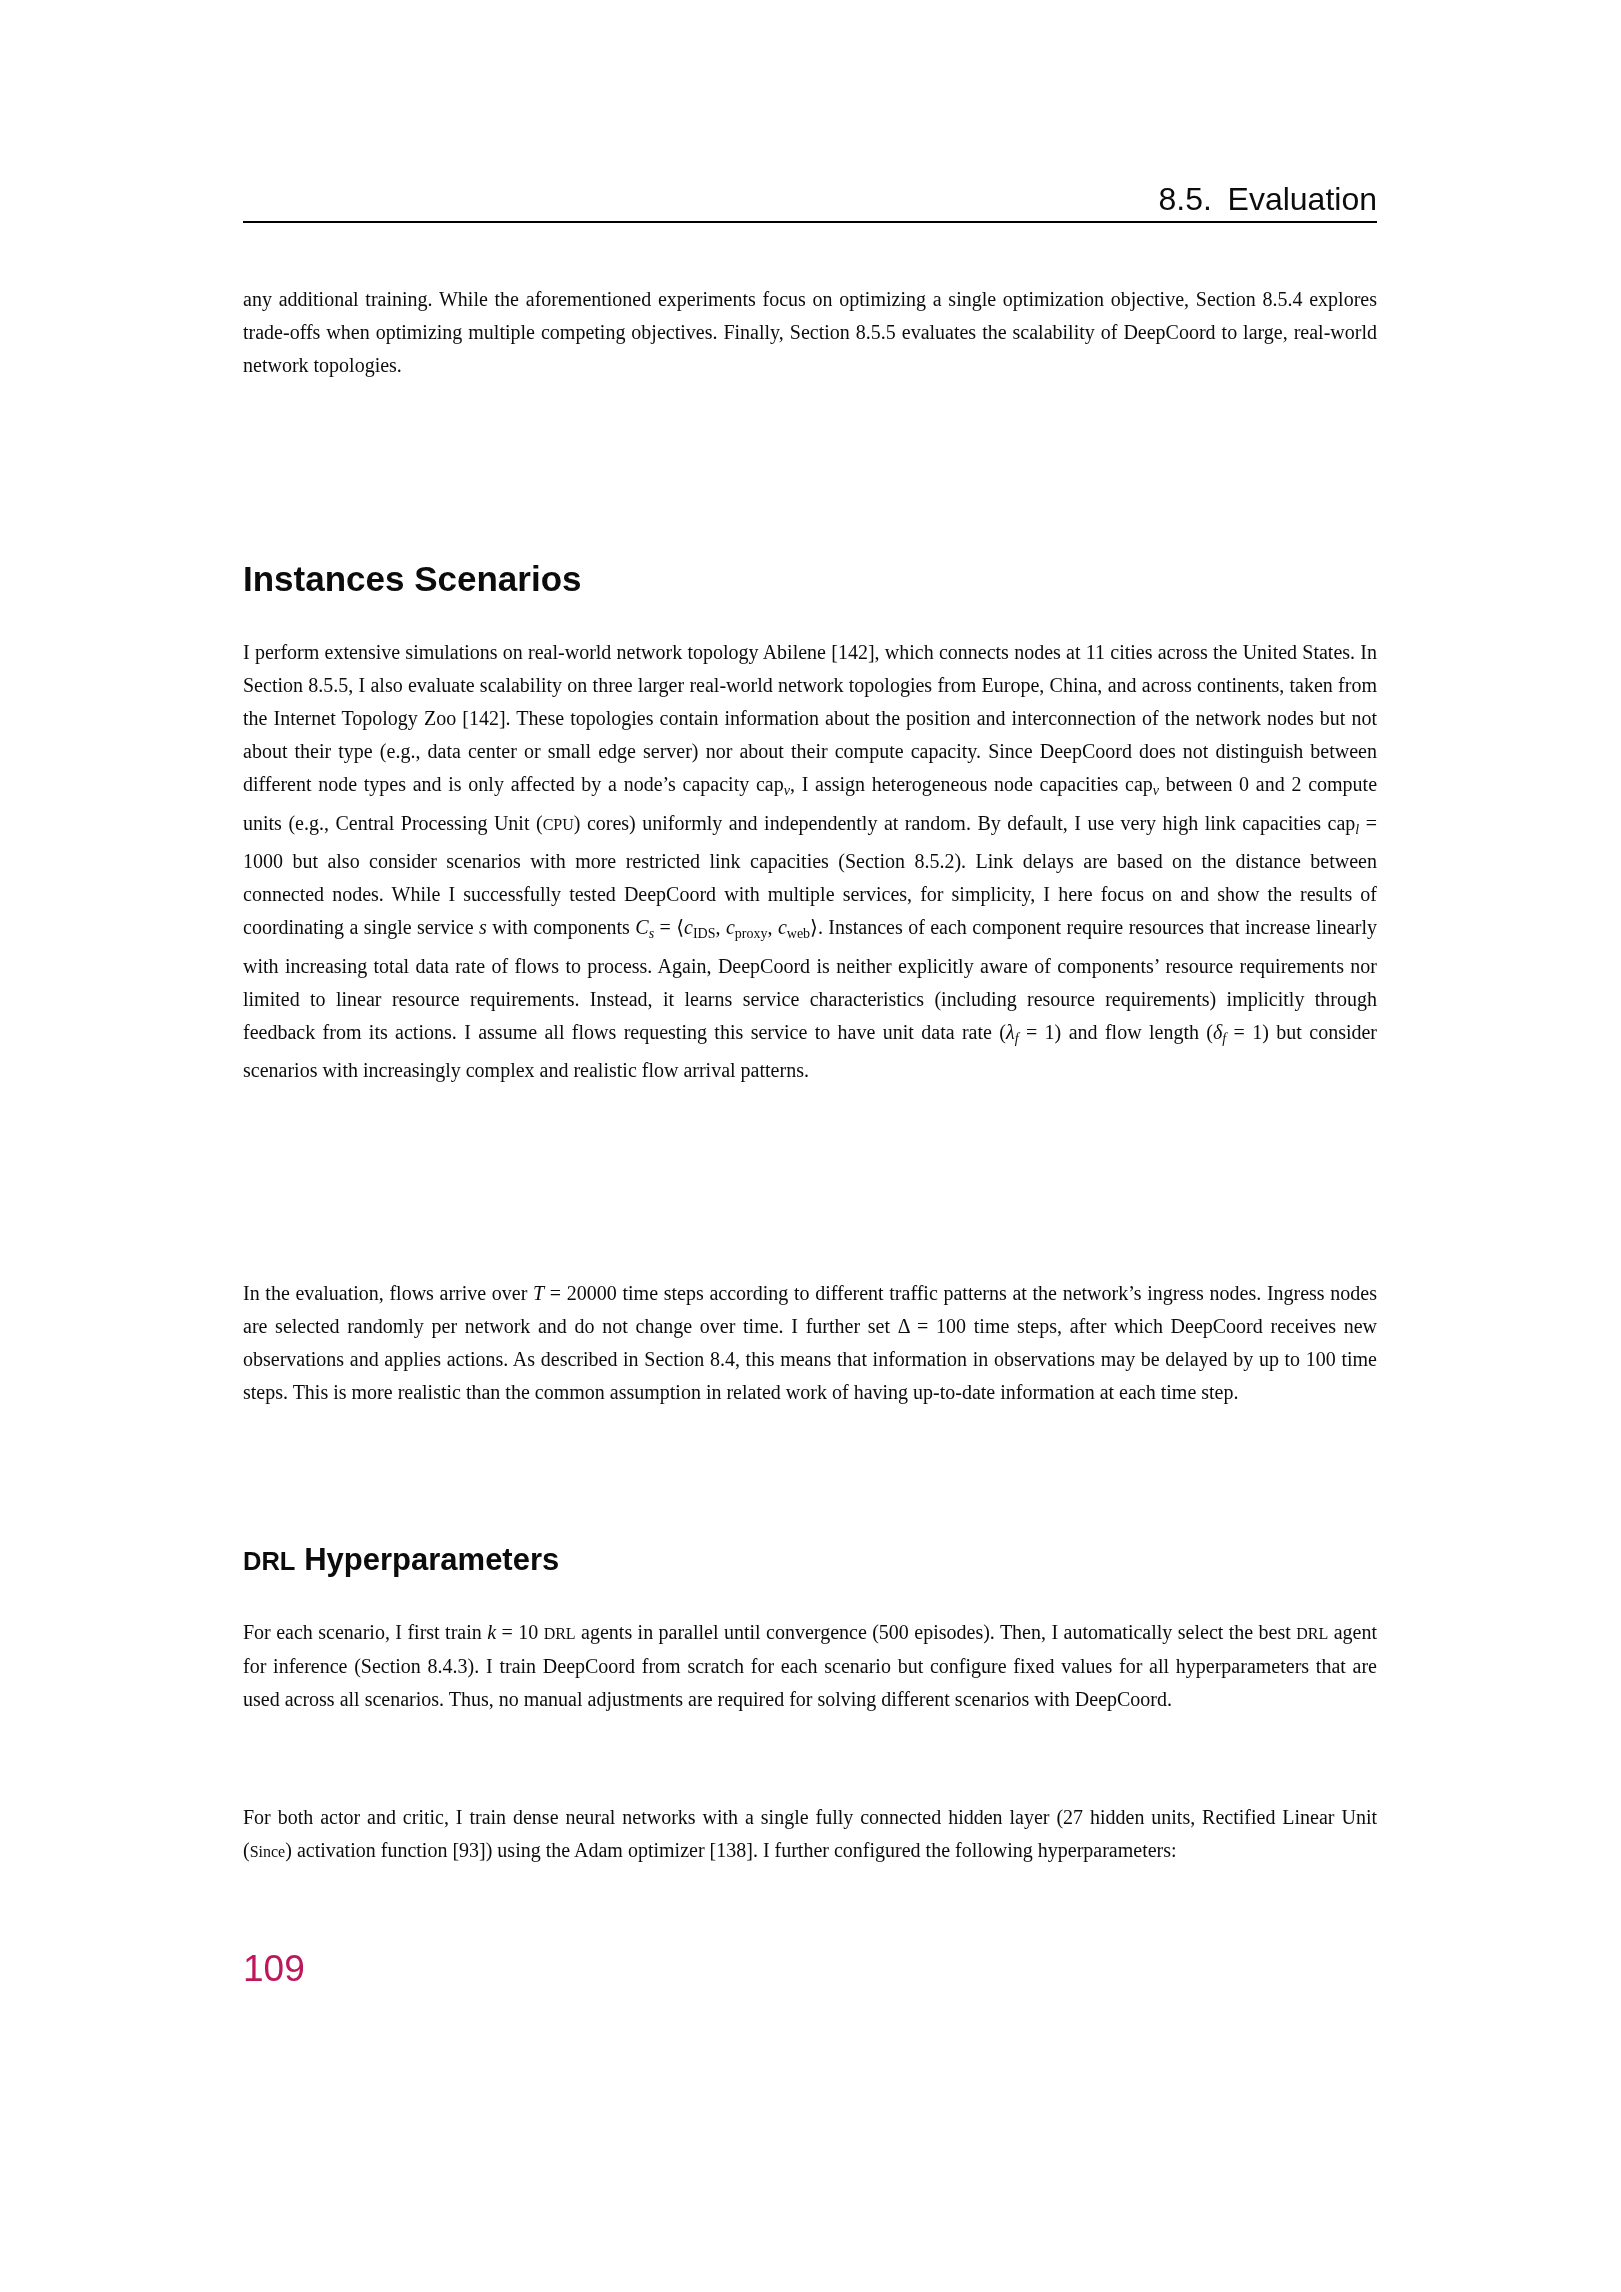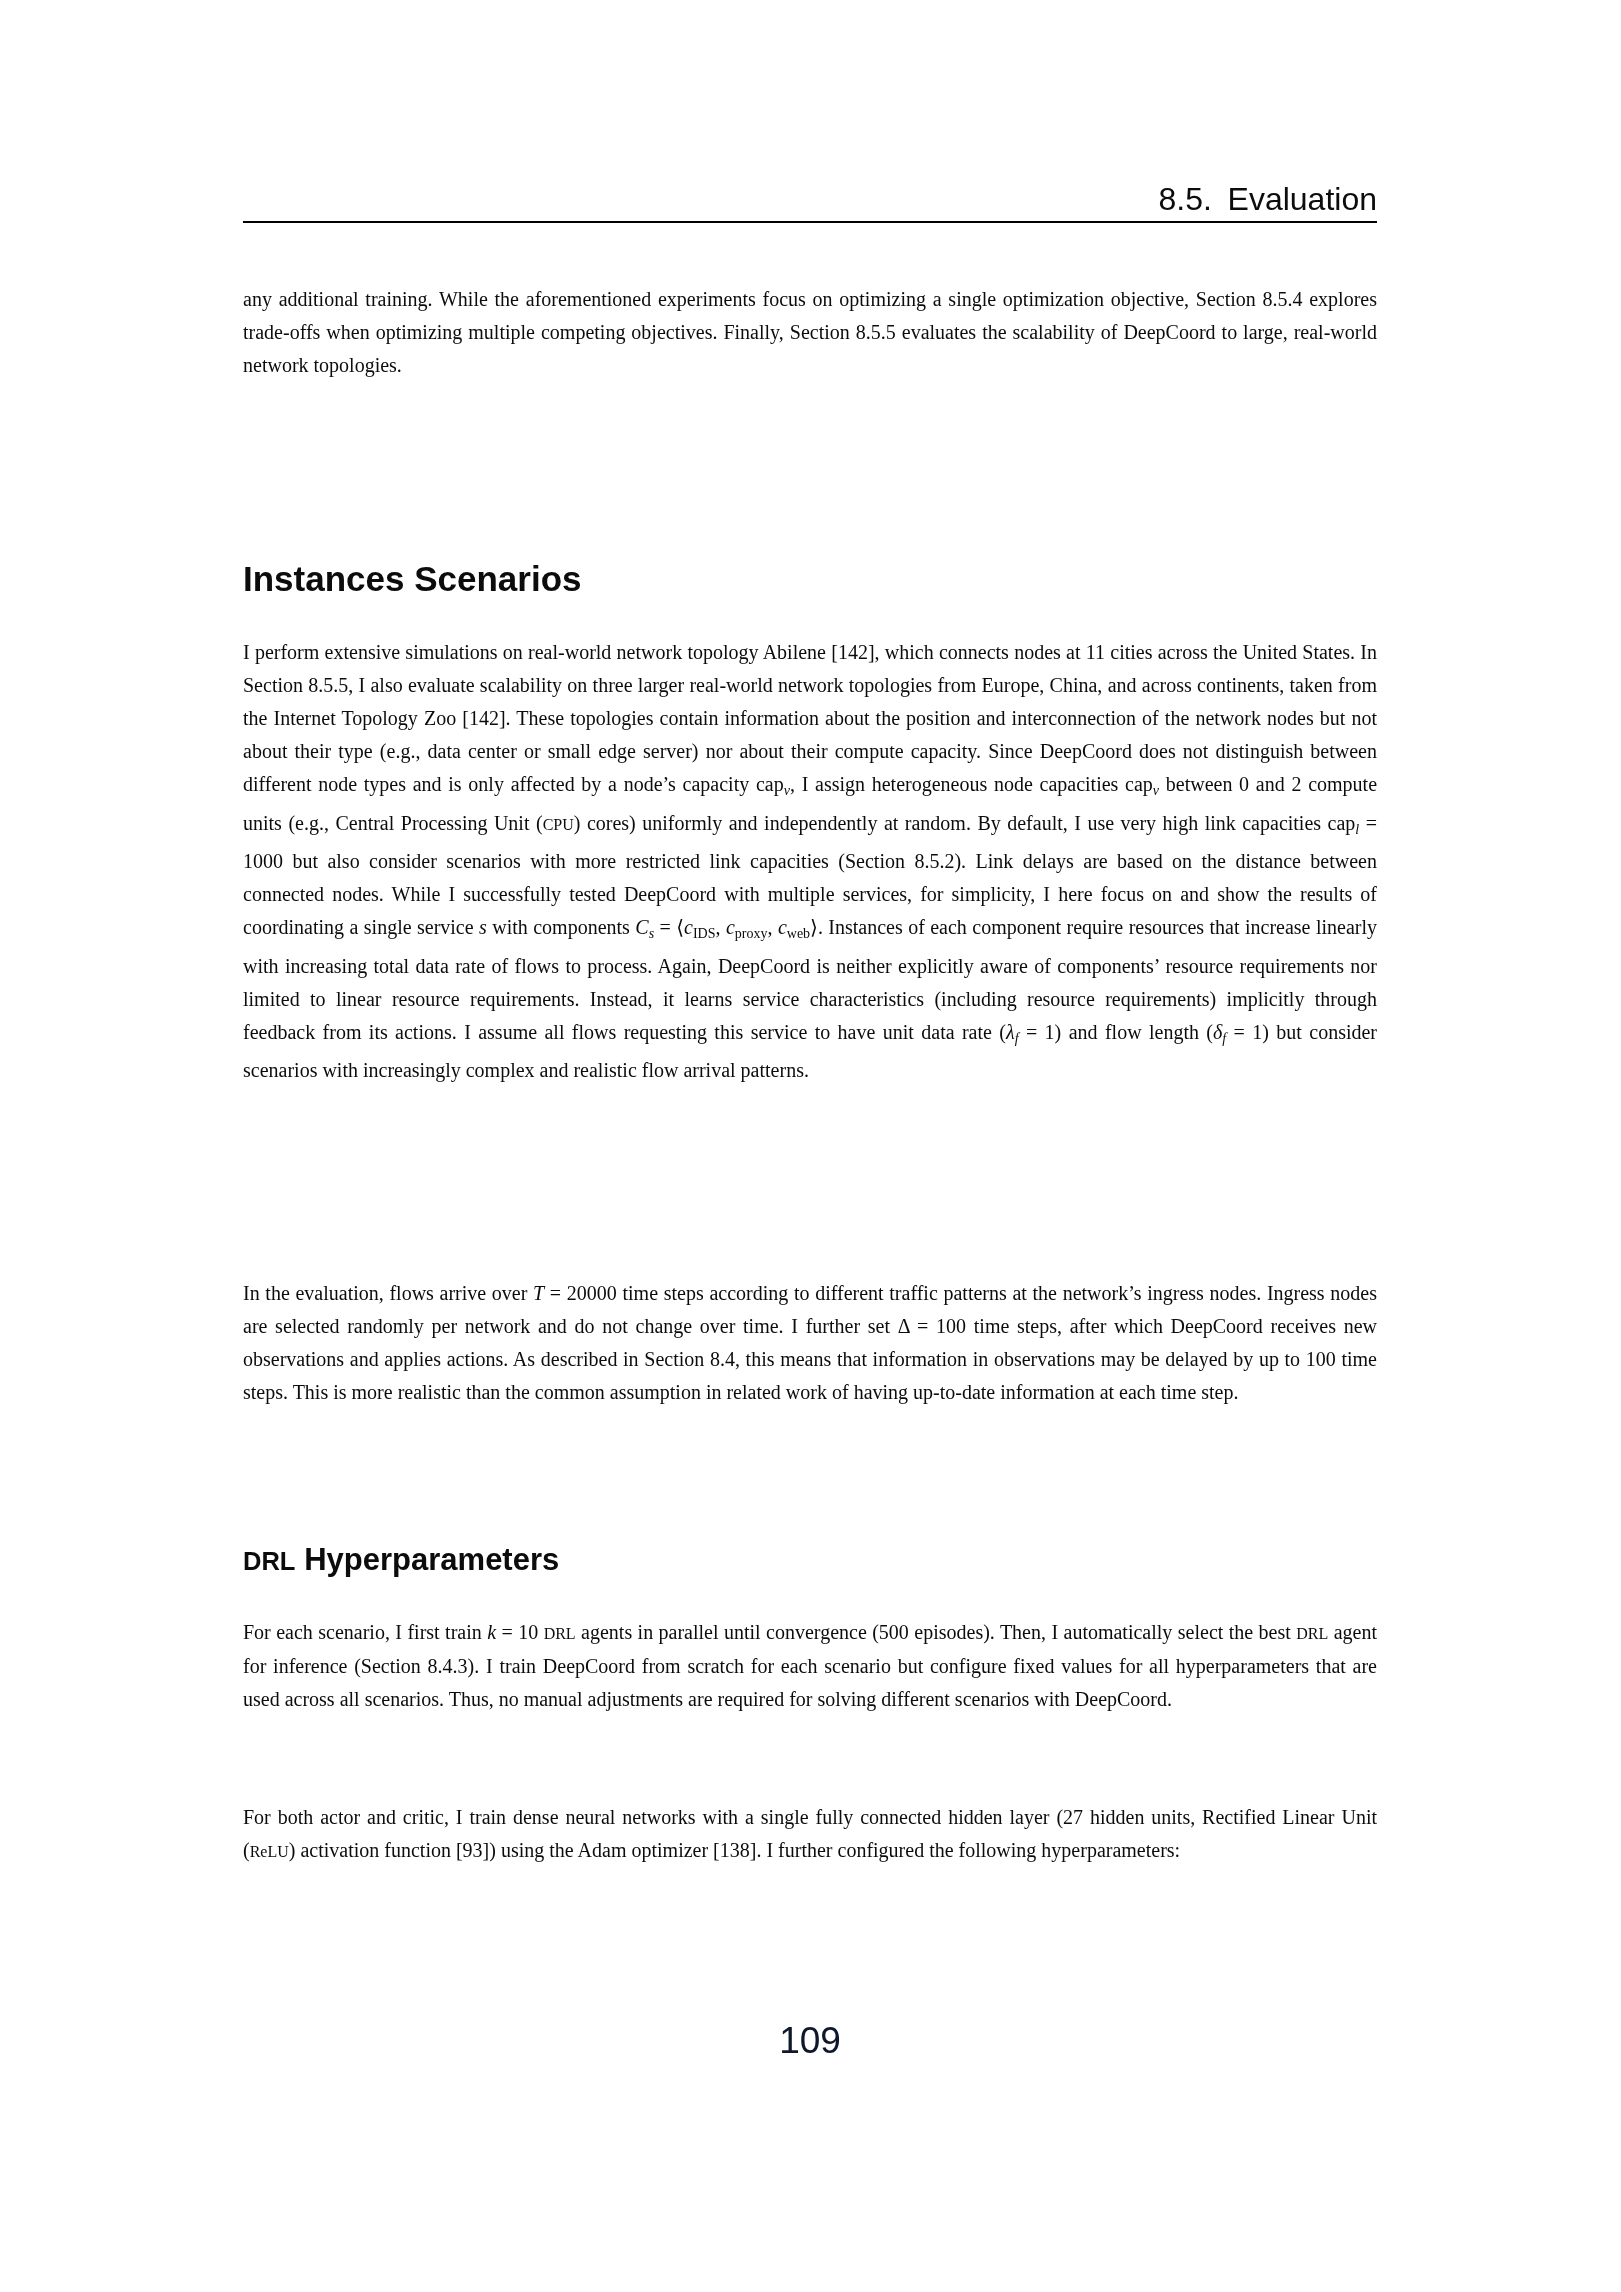--- a/index.html
+++ b/index.html
@@ -92,28 +92,28 @@
 
   
   .run-i    { font-style: italic; }
   .run-sub  { font-size: 0.7em; vertical-align: -0.25em; }
   .run-isub { font-size: 0.7em; vertical-align: -0.25em; font-style: italic; }
   .run-sc   { font-size: 0.8em; }
 
   
   .page-number {
     position: absolute;
-    top: 1972px;
+    top: 1900px;
     left: 243px;
     width: 1134px;
-    text-align: center;
+    text-align: left;
     font-family: "Liberation Sans", "DejaVu Sans", sans-serif;
     font-size: 37px;
     line-height: 41px;
-    color: #0f172a;
+    color: #be185d;
   }
 </style>
 </head>
 <body>
 
 <div class="page">
 
   <header class="running-header">
     <span class="sec-num">8.5.</span><span>Evaluation</span>
   </header>
@@ -126,18 +126,18 @@
   <p class="body-par par-scenarios-1"><span>I perform extensive simulations on real-world network topology Abilene [142], which connects nodes at 11 cities across the United States. In Section 8.5.5, I also evaluate scalability on three larger real-world network topologies from Europe, China, and across continents, taken from the Internet Topology Zoo [142]. These topologies contain information about the position and interconnection of the network nodes but not about their type (e.g., data center or small edge server) nor about their compute capacity. Since DeepCoord does not distinguish between different node types and is only affected by a node’s capacity cap</span><span class="run-isub">v</span><span>, I assign heterogeneous node capacities cap</span><span class="run-isub">v</span><span> between 0 and 2 compute units (e.g., Central Processing Unit (</span><span class="run-sc">CPU</span><span>) cores) uniformly and independently at random. By default, I use very high link capacities cap</span><span class="run-isub">l</span><span> = 1000 but also consider scenarios with more restricted link capacities (Section 8.5.2). Link delays are based on the distance between connected nodes. While I successfully tested DeepCoord with multiple services, for simplicity, I here focus on and show the results of coordinating a single service </span><span class="run-i">s</span><span> with components </span><span class="run-i">C</span><span class="run-isub">s</span><span> = ⟨</span><span class="run-i">c</span><span class="run-sub">IDS</span><span>, </span><span class="run-i">c</span><span class="run-sub">proxy</span><span>, </span><span class="run-i">c</span><span class="run-sub">web</span><span>⟩. Instances of each component require resources that increase linearly with increasing total data rate of flows to process. Again, DeepCoord is neither explicitly aware of components’ resource requirements nor limited to linear resource requirements. Instead, it learns service characteristics (including resource requirements) implicitly through feedback from its actions. I assume all flows requesting this service to have unit data rate (</span><span class="run-i">λ</span><span class="run-isub">f</span><span> = 1) and flow length (</span><span class="run-i">δ</span><span class="run-isub">f</span><span> = 1) but consider scenarios with increasingly complex and realistic flow arrival patterns.</span></p>
 
   <p class="body-par par-scenarios-2"><span>In the evaluation, flows arrive over </span><span class="run-i">T</span><span> = 20000 time steps according to different traffic patterns at the network’s ingress nodes. Ingress nodes are selected randomly per network and do not change over time. I further set Δ = 100 time steps, after which DeepCoord receives new observations and applies actions. As described in Section 8.4, this means that information in observations may be delayed by up to 100 time steps. This is more realistic than the common assumption in related work of having up-to-date information at each time step.</span></p>
 
   <h3 class="subheading sub-drl">
     <span class="sc-heading">DRL</span><span>Hyperparameters</span>
   </h3>
 
   <p class="body-par par-drl-1"><span>For each scenario, I first train </span><span class="run-i">k</span><span> = 10 </span><span class="run-sc">DRL</span><span> agents in parallel until convergence (500 episodes). Then, I automatically select the best </span><span class="run-sc">DRL</span><span> agent for inference (Section 8.4.3). I train DeepCoord from scratch for each scenario but configure fixed values for all hyperparameters that are used across all scenarios. Thus, no manual adjustments are required for solving different scenarios with DeepCoord.</span></p>
 
-  <p class="body-par par-drl-2"><span>For both actor and critic, I train dense neural networks with a single fully connected hidden layer (27 hidden units, Rectified Linear Unit (</span><span class="run-sc">ReLU</span><span>) activation function [93]) using the Adam optimizer [138]. I further configured the following hyperparameters:</span></p>
+  <p class="body-par par-drl-2"><span>For both actor and critic, I train dense neural networks with a single fully connected hidden layer (27 hidden units, Rectified Linear Unit (</span><span class="run-sc">Since</span><span>) activation function [93]) using the Adam optimizer [138]. I further configured the following hyperparameters:</span></p>
 
   <div class="page-number">109</div>
 
 </div>
 
 
 </body></html>

